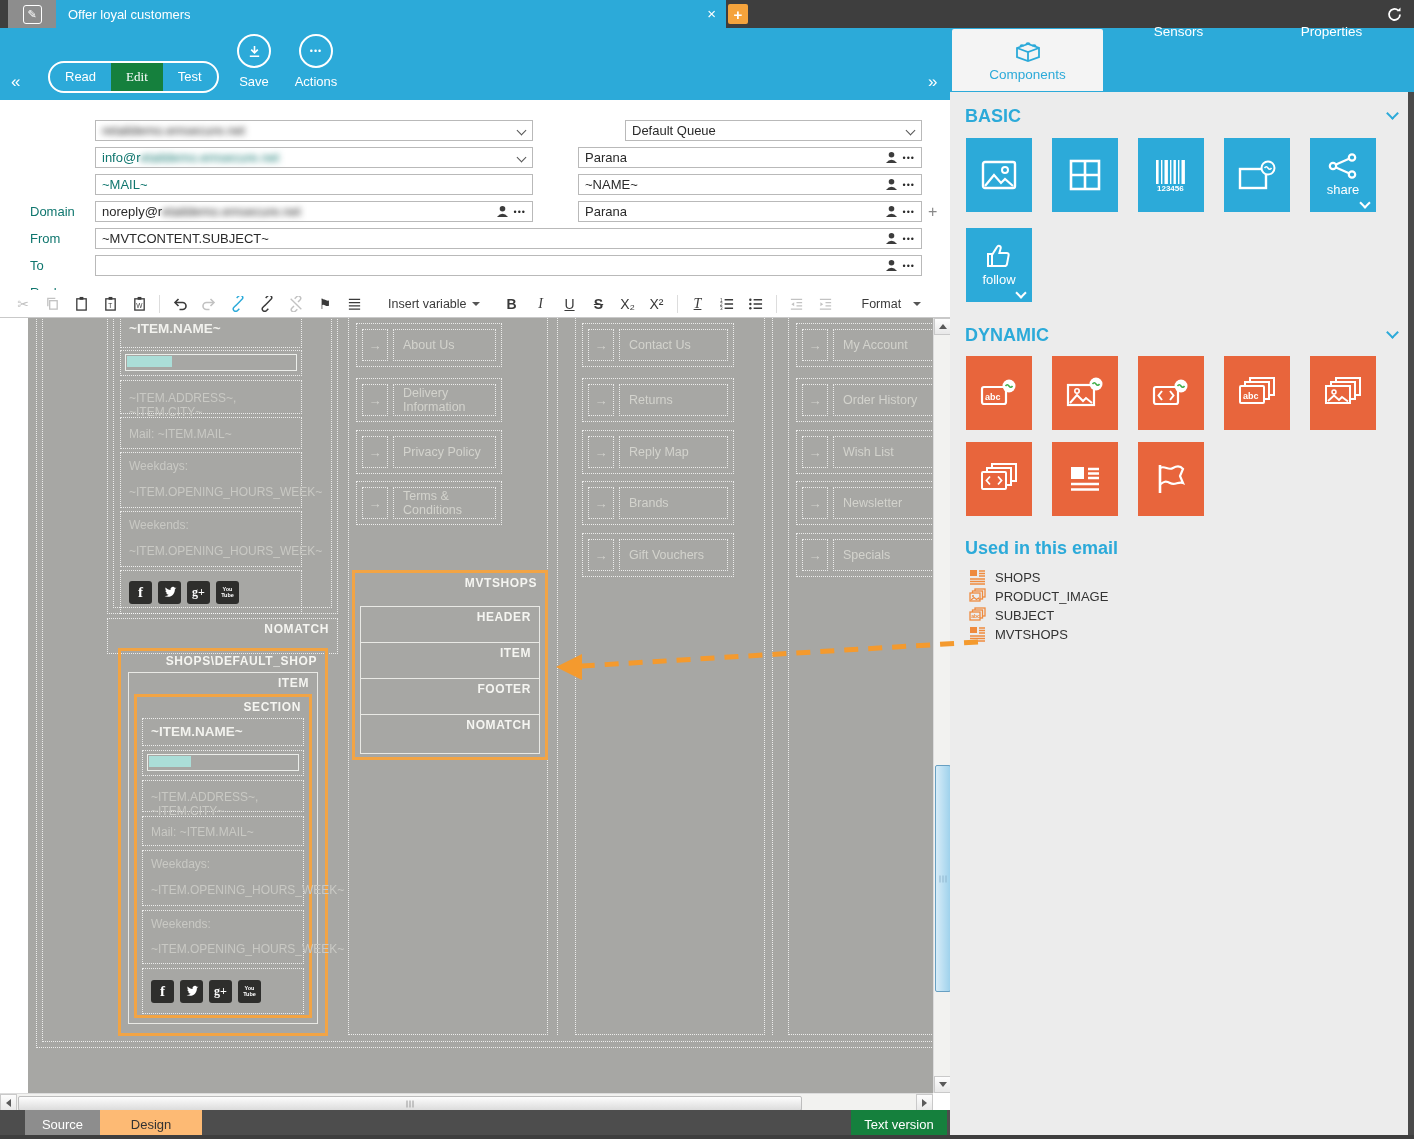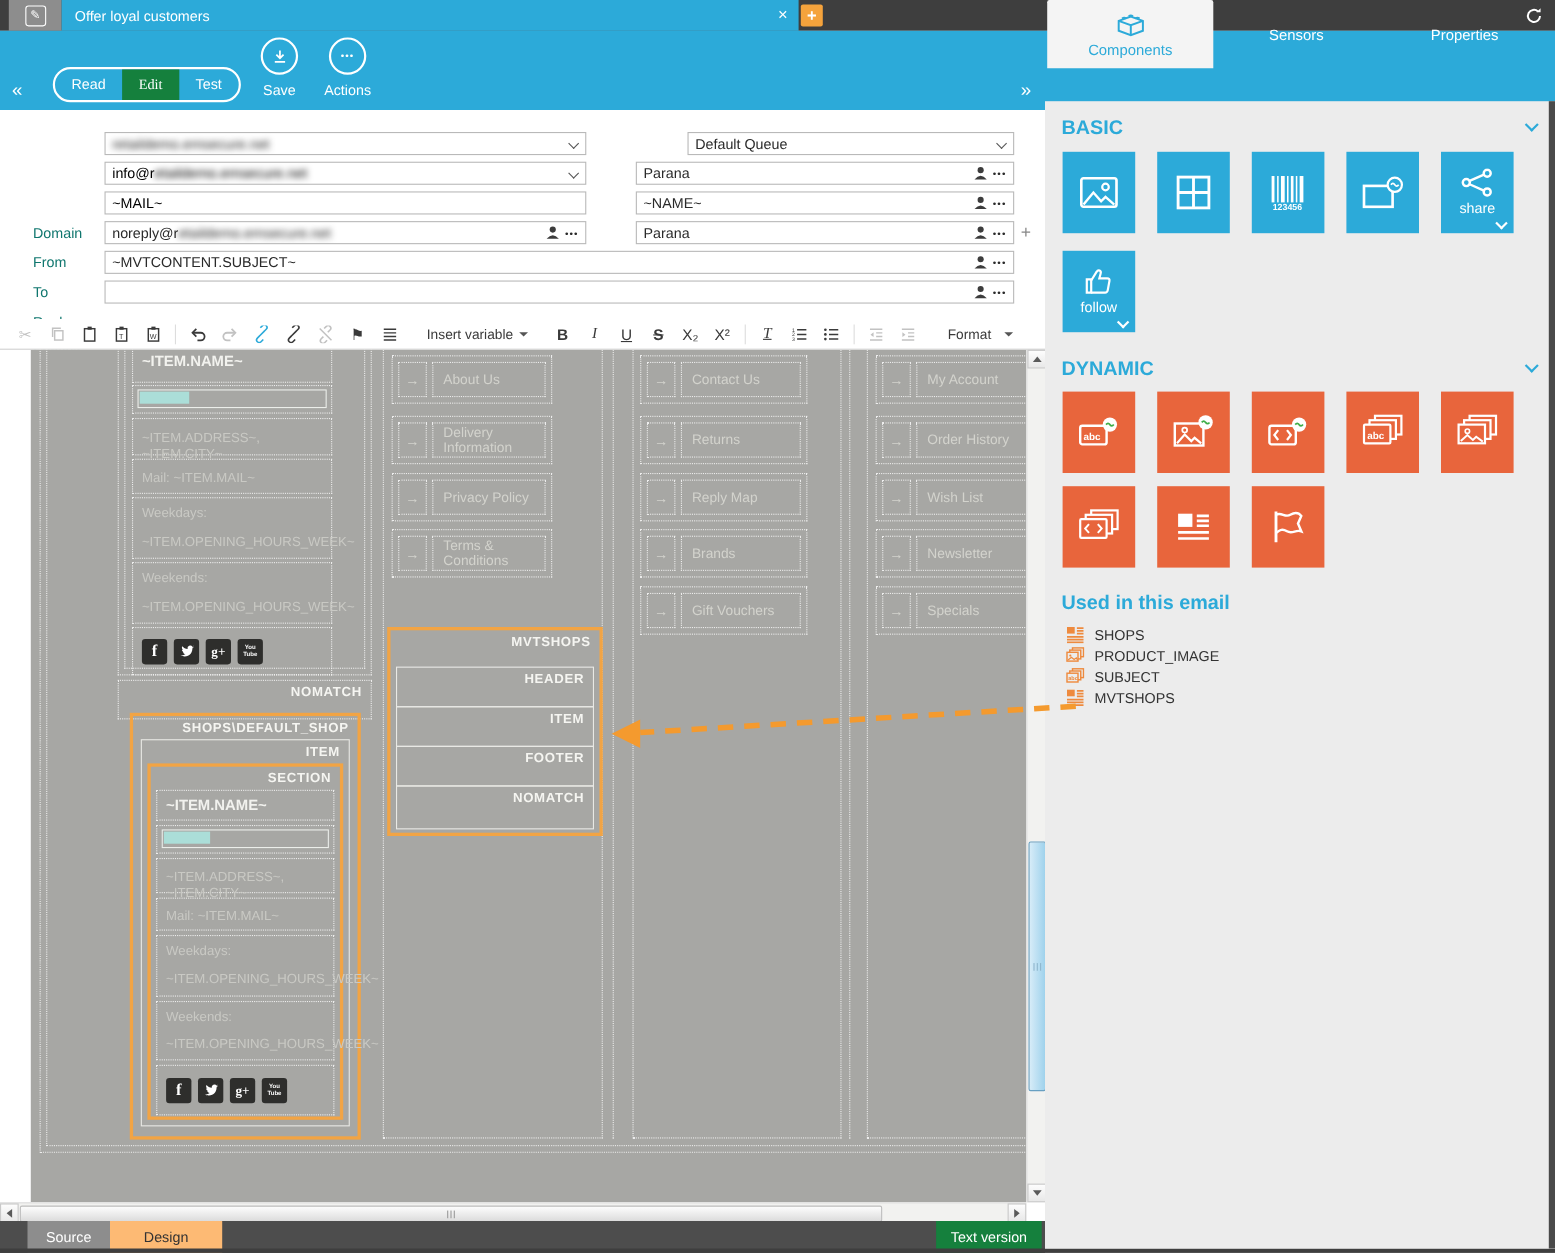--- a/index.html
+++ b/index.html
@@ -18,21 +18,21 @@
   .mode{padding:6px 15px;color:#fff;font-size:13px;cursor:pointer;}
   .mode.active{background:#15803d;font-family:Liberation Serif, serif;}
   .toolbtn{display:flex;flex-direction:column;align-items:center;color:#fff;width:44px;}
   .circ{width:30px;height:30px;border:2px solid #fff;border-radius:50%;display:flex;align-items:center;justify-content:center;}
   .toolbtn .tl{font-size:13px;margin-top:6px;}
   
   .formarea{left:0;top:100px;width:950px;height:190px;background:#fff;}
   .flabel{position:absolute;font-size:13px;color:#0f766e;}
   .fld{position:absolute;height:21px;border:1px solid #b9b9b9;background:#fff;font-size:13px;color:#2a2a2a;display:flex;align-items:center;padding:0 6px;box-sizing:border-box;overflow:hidden;}
   .fld .val{white-space:nowrap;}
-  .gray{color:#000000;}
+  .gray{color:#0f766e;}
   .blurred{filter:blur(3px);}
   .chev{display:inline-block;width:6px;height:6px;border-right:1.6px solid #555;border-bottom:1.6px solid #555;transform:rotate(45deg);}
   .fchev{position:absolute;right:7px;top:6px;}
   .pe{position:absolute;display:flex;align-items:center;gap:5px;}
   .dots{font-size:9px;letter-spacing:1px;color:#2a2a2a;}
   
   .fmtbar{left:0;top:290px;width:950px;height:28px;background:#fff;border-bottom:1px solid #c9c9c9;display:flex;align-items:center;padding-left:14px;gap:11px;}
   .fi{display:flex;align-items:center;justify-content:center;width:18px;height:18px;color:#3a3a3a;font-size:14px;cursor:pointer;flex:none;}
   .fi.dis{color:#c2c2c2;}
   .fi.blue{color:#2caad9;}
@@ -700,21 +700,21 @@
     </div>
     <div class="uitem" style="left:19px;top:534px;">
       <svg width="17" height="16" viewBox="0 0 17 16">
           <rect x="1" y="1" width="7" height="6" fill="#ee8a3e"></rect>
           <path d="M10 2 h6 M10 4.5 h6 M10 7 h6 M1 10 h15 M1 12.5 h15 M1 15 h15" stroke="#ee8a3e" stroke-width="1.5"></path>
         </svg>
       <span>MVTSHOPS</span>
     </div>
   </div>
 
-  <div class="abs ptab active" style="left:952px;width:151px;">
+  <div class="abs ptab active" style="left:952px;width:151px;margin-top:29px;">
     <svg width="30" height="26" viewBox="0 0 30 26" style="margin-bottom:3px;">
       <path d="M4 10 L15 6 L26 10 L26 19 L15 23 L4 19 Z" stroke="#2caad9" stroke-width="1.8" fill="none"></path>
       <path d="M4 10 L15 14 L26 10 M15 14 L15 23" stroke="#2caad9" stroke-width="1.8" fill="none"></path>
       <path d="M7 7.8 q2 -1.4 4 0 M13 5.8 q2 -1.4 4 0 M19 7.8 q2 -1.4 4 0" stroke="#2caad9" stroke-width="1.6" fill="none"></path>
     </svg>
     <span>Components</span>
   </div>
   <div class="abs ptab" style="left:1254px;width:155px;">
       <span>Properties</span>
     </div>

